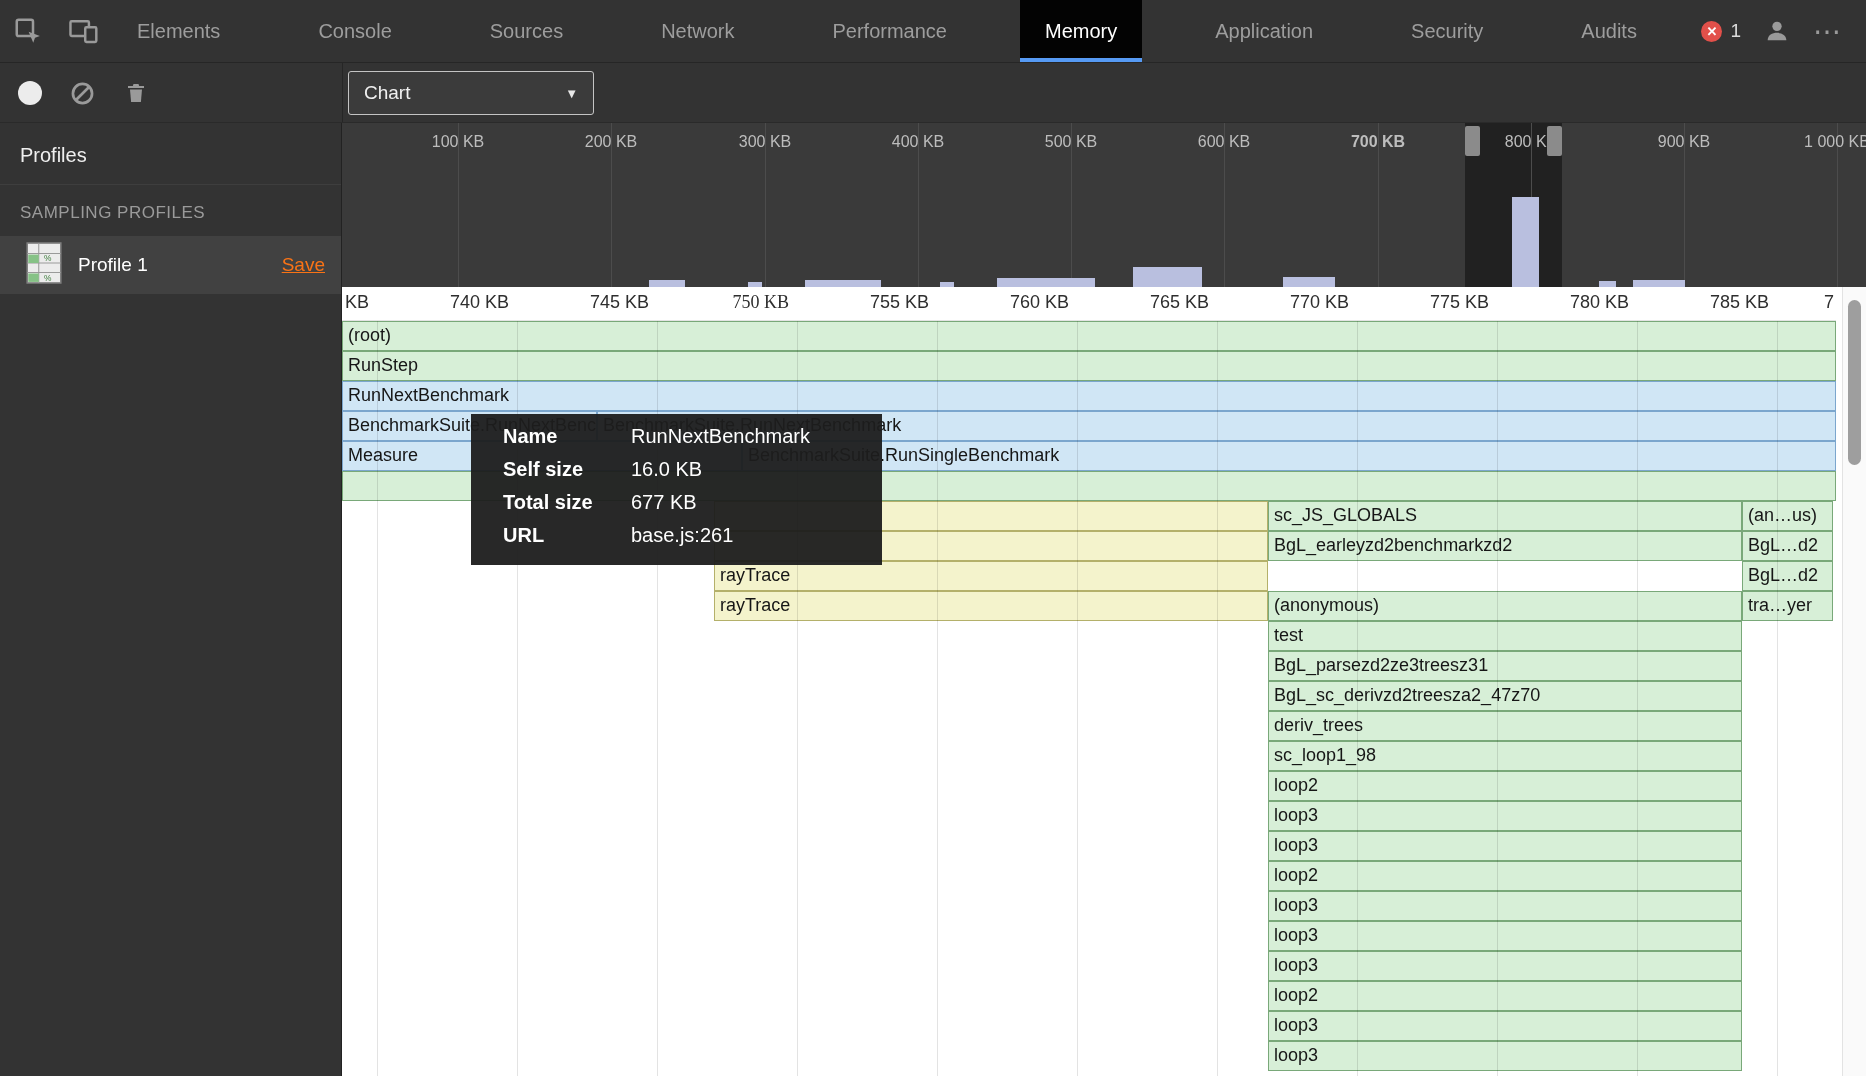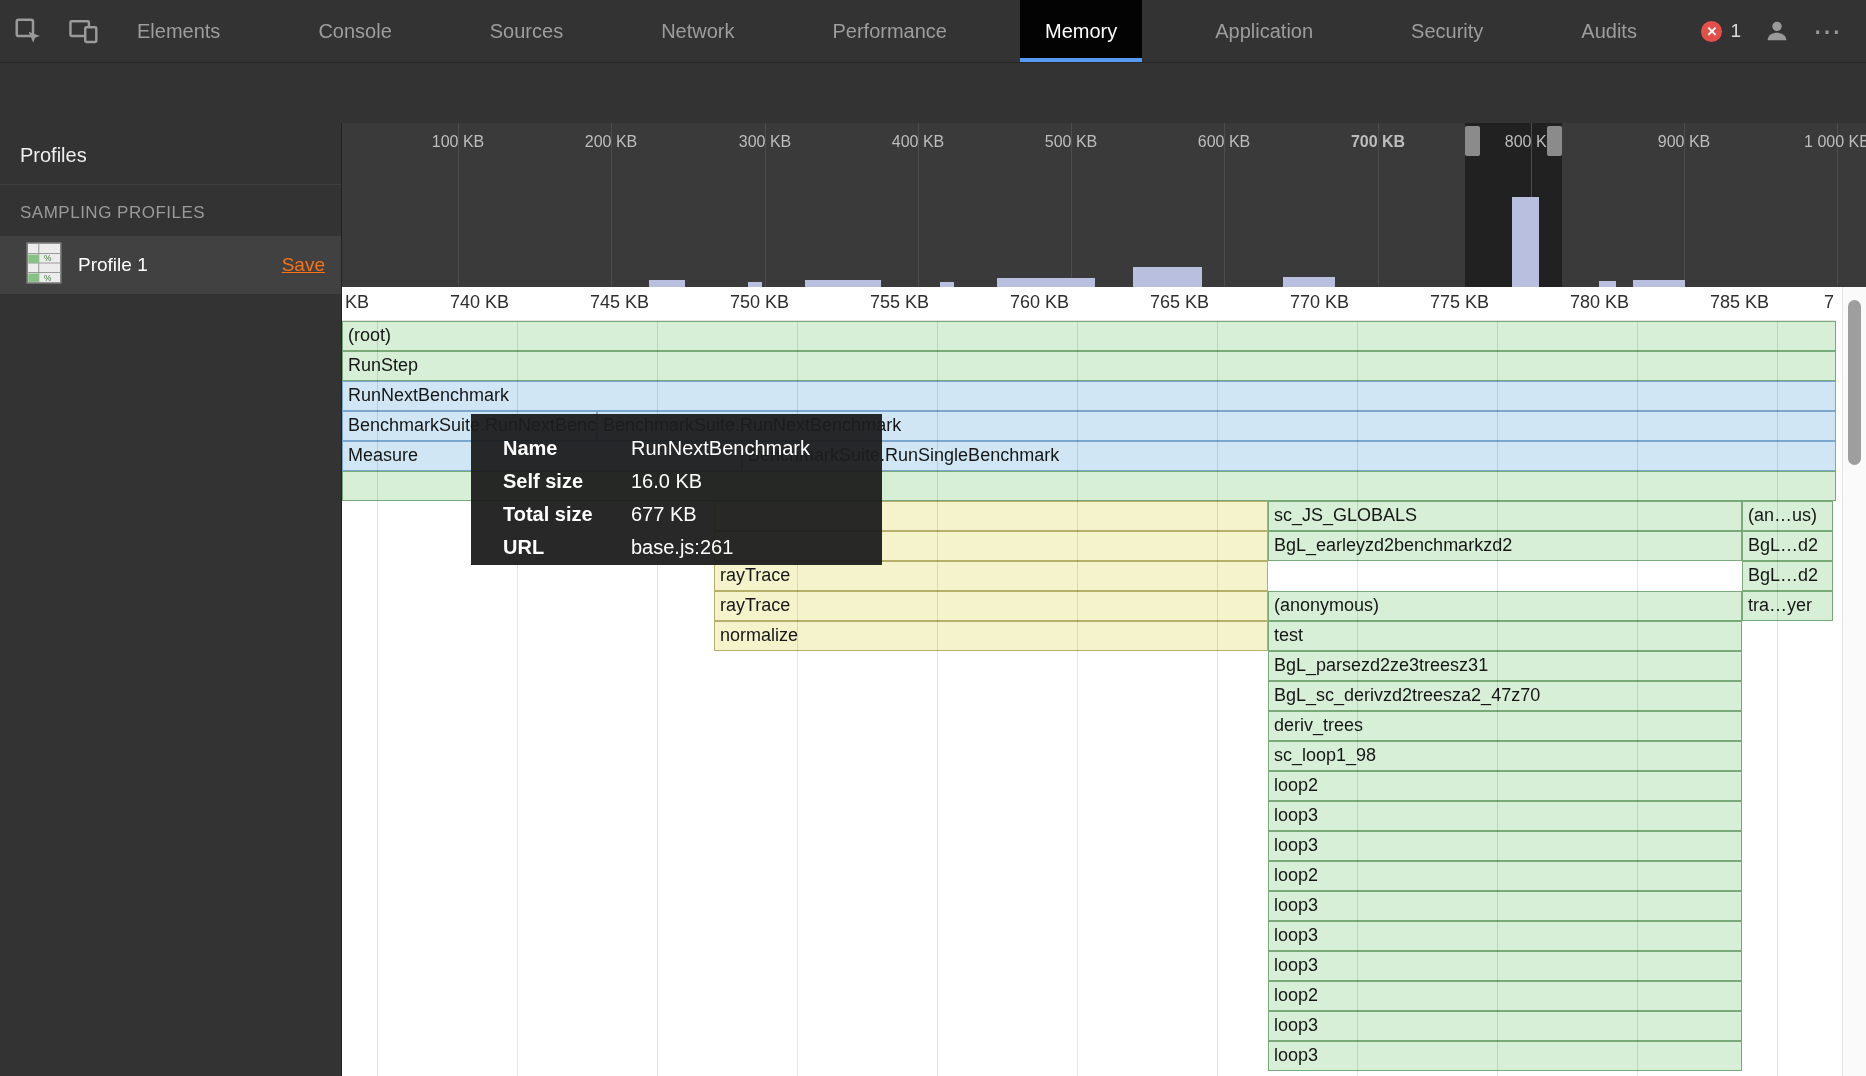--- a/index.html
+++ b/index.html
@@ -63,21 +63,21 @@
 
   .rows{position:absolute;left:0;top:198px;width:1494px;bottom:0;background:#fff;overflow:hidden;cursor:default;}
   .gridline{position:absolute;top:0;bottom:0;width:1px;background:rgba(0,0,0,.11);z-index:3;}
   .seg{position:absolute;height:30px;box-sizing:border-box;border:1px solid;z-index:1;
     font-size:18px;color:#161616;line-height:27px;padding:0 5px;white-space:nowrap;overflow:hidden;}
   .seg.g{background:#d7efd7;border-color:#79a879;}
   .seg.b{background:#d0e6f5;border-color:#7ba6cd;}
   .seg.y{background:#f4f3cc;border-color:#b4b06a;}
 
   .tooltip{position:absolute;z-index:10;background:rgba(28,28,28,.95);color:#fff;
-    padding:18px 0 0 32px;box-sizing:border-box;}
+    padding:6px 0 0 32px;box-sizing:border-box;}
   .tt-row{display:flex;line-height:33px;font-size:20px;}
   .tt-label{font-weight:bold;width:128px;flex:none;}
 
   .vscroll{position:absolute;right:0;top:164px;width:24px;bottom:0;background:#fafafa;
     border-left:1px solid #e3e3e3;box-sizing:border-box;}
   .vthumb{position:absolute;left:5px;top:13px;width:13px;height:165px;background:#9e9e9e;border-radius:7px;cursor:pointer;}
 </style>
 </head>
 <body>
 
@@ -115,20 +115,42 @@
       <div class="tb-icon">
         <svg width="28" height="28" viewBox="0 0 24 24">
           <circle cx="12" cy="8" r="4" fill="#9a9a9a"></circle>
           <path d="M4 20c0-4.4 4-6.4 8-6.4s8 2 8 6.4z" fill="#9a9a9a"></path>
         </svg>
       </div>
       <div class="dots">⋯</div>
     </div>
   </header>
 
+  <div class="toolbar2">
+    <div class="t2-icon" style="left:4px;">
+      <span class="record-dot"></span>
+    </div>
+    <div class="t2-icon" style="left:56px;">
+      <svg width="27" height="27" viewBox="0 0 24 24" fill="none" stroke="#9a9a9a" stroke-width="2.4">
+        <circle cx="12" cy="12" r="8.5"></circle>
+        <path d="M6.2 17.8 L17.8 6.2"></path>
+      </svg>
+    </div>
+    <div class="t2-icon" style="left:110px;">
+      <svg width="24" height="26" viewBox="0 0 24 24" fill="#9a9a9a">
+        <path d="M9.5 3h5l.7 2H20v2H4V5h4.8z"></path>
+        <path d="M6 8.5h12l-1.1 12.5H7.1z"></path>
+      </svg>
+    </div>
+    <div class="t2-divider"></div>
+    <div class="select">
+      <span>Chart</span>
+      <span class="caret">▼</span>
+    </div>
+  </div>
 
   <aside class="sidebar">
     <div class="sb-title">Profiles</div>
     <div class="sb-section">SAMPLING PROFILES</div>
     <div class="profile-row">
       <span>
         <svg width="36" height="42" viewBox="0 0 34 40">
           <rect x="1" y="1" width="32" height="38" fill="#ececec" stroke="#808080" stroke-width="1.5"></rect>
           <path d="M1 11 H33 M1 20 H33 M1 29 H33 M12 1 V39" stroke="#9a9a9a" stroke-width="1"></path>
           <rect x="2" y="12" width="10" height="8" fill="#86c286"></rect>
@@ -176,21 +198,21 @@
         <div class="ov-bar" style="left: 791px; width: 69px; height: 20px;"></div>
         <div class="ov-bar" style="left: 941px; width: 52px; height: 10px;"></div>
         <div class="ov-bar" style="left: 1170px; width: 27px; height: 90px;"></div>
         <div class="ov-bar" style="left: 1257px; width: 17px; height: 6px;"></div>
         <div class="ov-bar" style="left: 1291px; width: 52px; height: 7px;"></div>
       </div>
     <div class="ruler">
         <div class="ruler-label" style="right: 1467px;">KB</div>
         <div class="ruler-label" style="right: 1327px;">740 KB</div>
         <div class="ruler-label" style="right: 1187px;">745 KB</div>
-        <div class="ruler-label" style="right: 1047px;">750 KB</div>
+        <div class="ruler-label" style="right: 1047px; font-family: Liberation Serif, serif;">750 KB</div>
         <div class="ruler-label" style="right: 907px;">755 KB</div>
         <div class="ruler-label" style="right: 767px;">760 KB</div>
         <div class="ruler-label" style="right: 627px;">765 KB</div>
         <div class="ruler-label" style="right: 487px;">770 KB</div>
         <div class="ruler-label" style="right: 347px;">775 KB</div>
         <div class="ruler-label" style="right: 207px;">780 KB</div>
         <div class="ruler-label" style="right: 67px;">785 KB</div>
         <div class="ruler-label" style="left: 1482px;">7</div>
       </div>
     <div class="rows">
@@ -235,21 +257,20 @@
         <div class="seg g" style="left: 926px; top: 180px; width: 474px;">sc_JS_GLOBALS</div>
         <div class="seg g" style="left: 1400px; top: 180px; width: 91px;">(an…us)</div>
         <div class="seg y" style="left: 372px; top: 210px; width: 554px;"></div>
         <div class="seg g" style="left: 926px; top: 210px; width: 474px;">BgL_earleyzd2benchmarkzd2</div>
         <div class="seg g" style="left: 1400px; top: 210px; width: 91px;">BgL…d2</div>
         <div class="seg y" style="left: 372px; top: 240px; width: 554px;">rayTrace</div>
         <div class="seg g" style="left: 1400px; top: 240px; width: 91px;">BgL…d2</div>
         <div class="seg y" style="left: 372px; top: 270px; width: 554px;">rayTrace</div>
         <div class="seg g" style="left: 926px; top: 270px; width: 474px;">(anonymous)</div>
         <div class="seg g" style="left: 1400px; top: 270px; width: 91px;">tra…yer</div>
-        <div class="seg y" style="left: 372px; top: 300px; width: 554px;">normalize</div>
         <div class="seg g" style="left: 926px; top: 300px; width: 474px;">test</div>
         <div class="seg g" style="left: 926px; top: 330px; width: 474px;">BgL_parsezd2ze3treesz31</div>
         <div class="seg g" style="left: 926px; top: 360px; width: 474px;">BgL_sc_derivzd2treesza2_47z70</div>
         <div class="seg g" style="left: 926px; top: 390px; width: 474px;">deriv_trees</div>
         <div class="seg g" style="left: 926px; top: 420px; width: 474px;">sc_loop1_98</div>
         <div class="seg g" style="left: 926px; top: 450px; width: 474px;">loop2</div>
         <div class="seg g" style="left: 926px; top: 480px; width: 474px;">loop3</div>
         <div class="seg g" style="left: 926px; top: 510px; width: 474px;">loop3</div>
         <div class="seg g" style="left: 926px; top: 540px; width: 474px;">loop2</div>
         <div class="seg g" style="left: 926px; top: 570px; width: 474px;">loop3</div>

